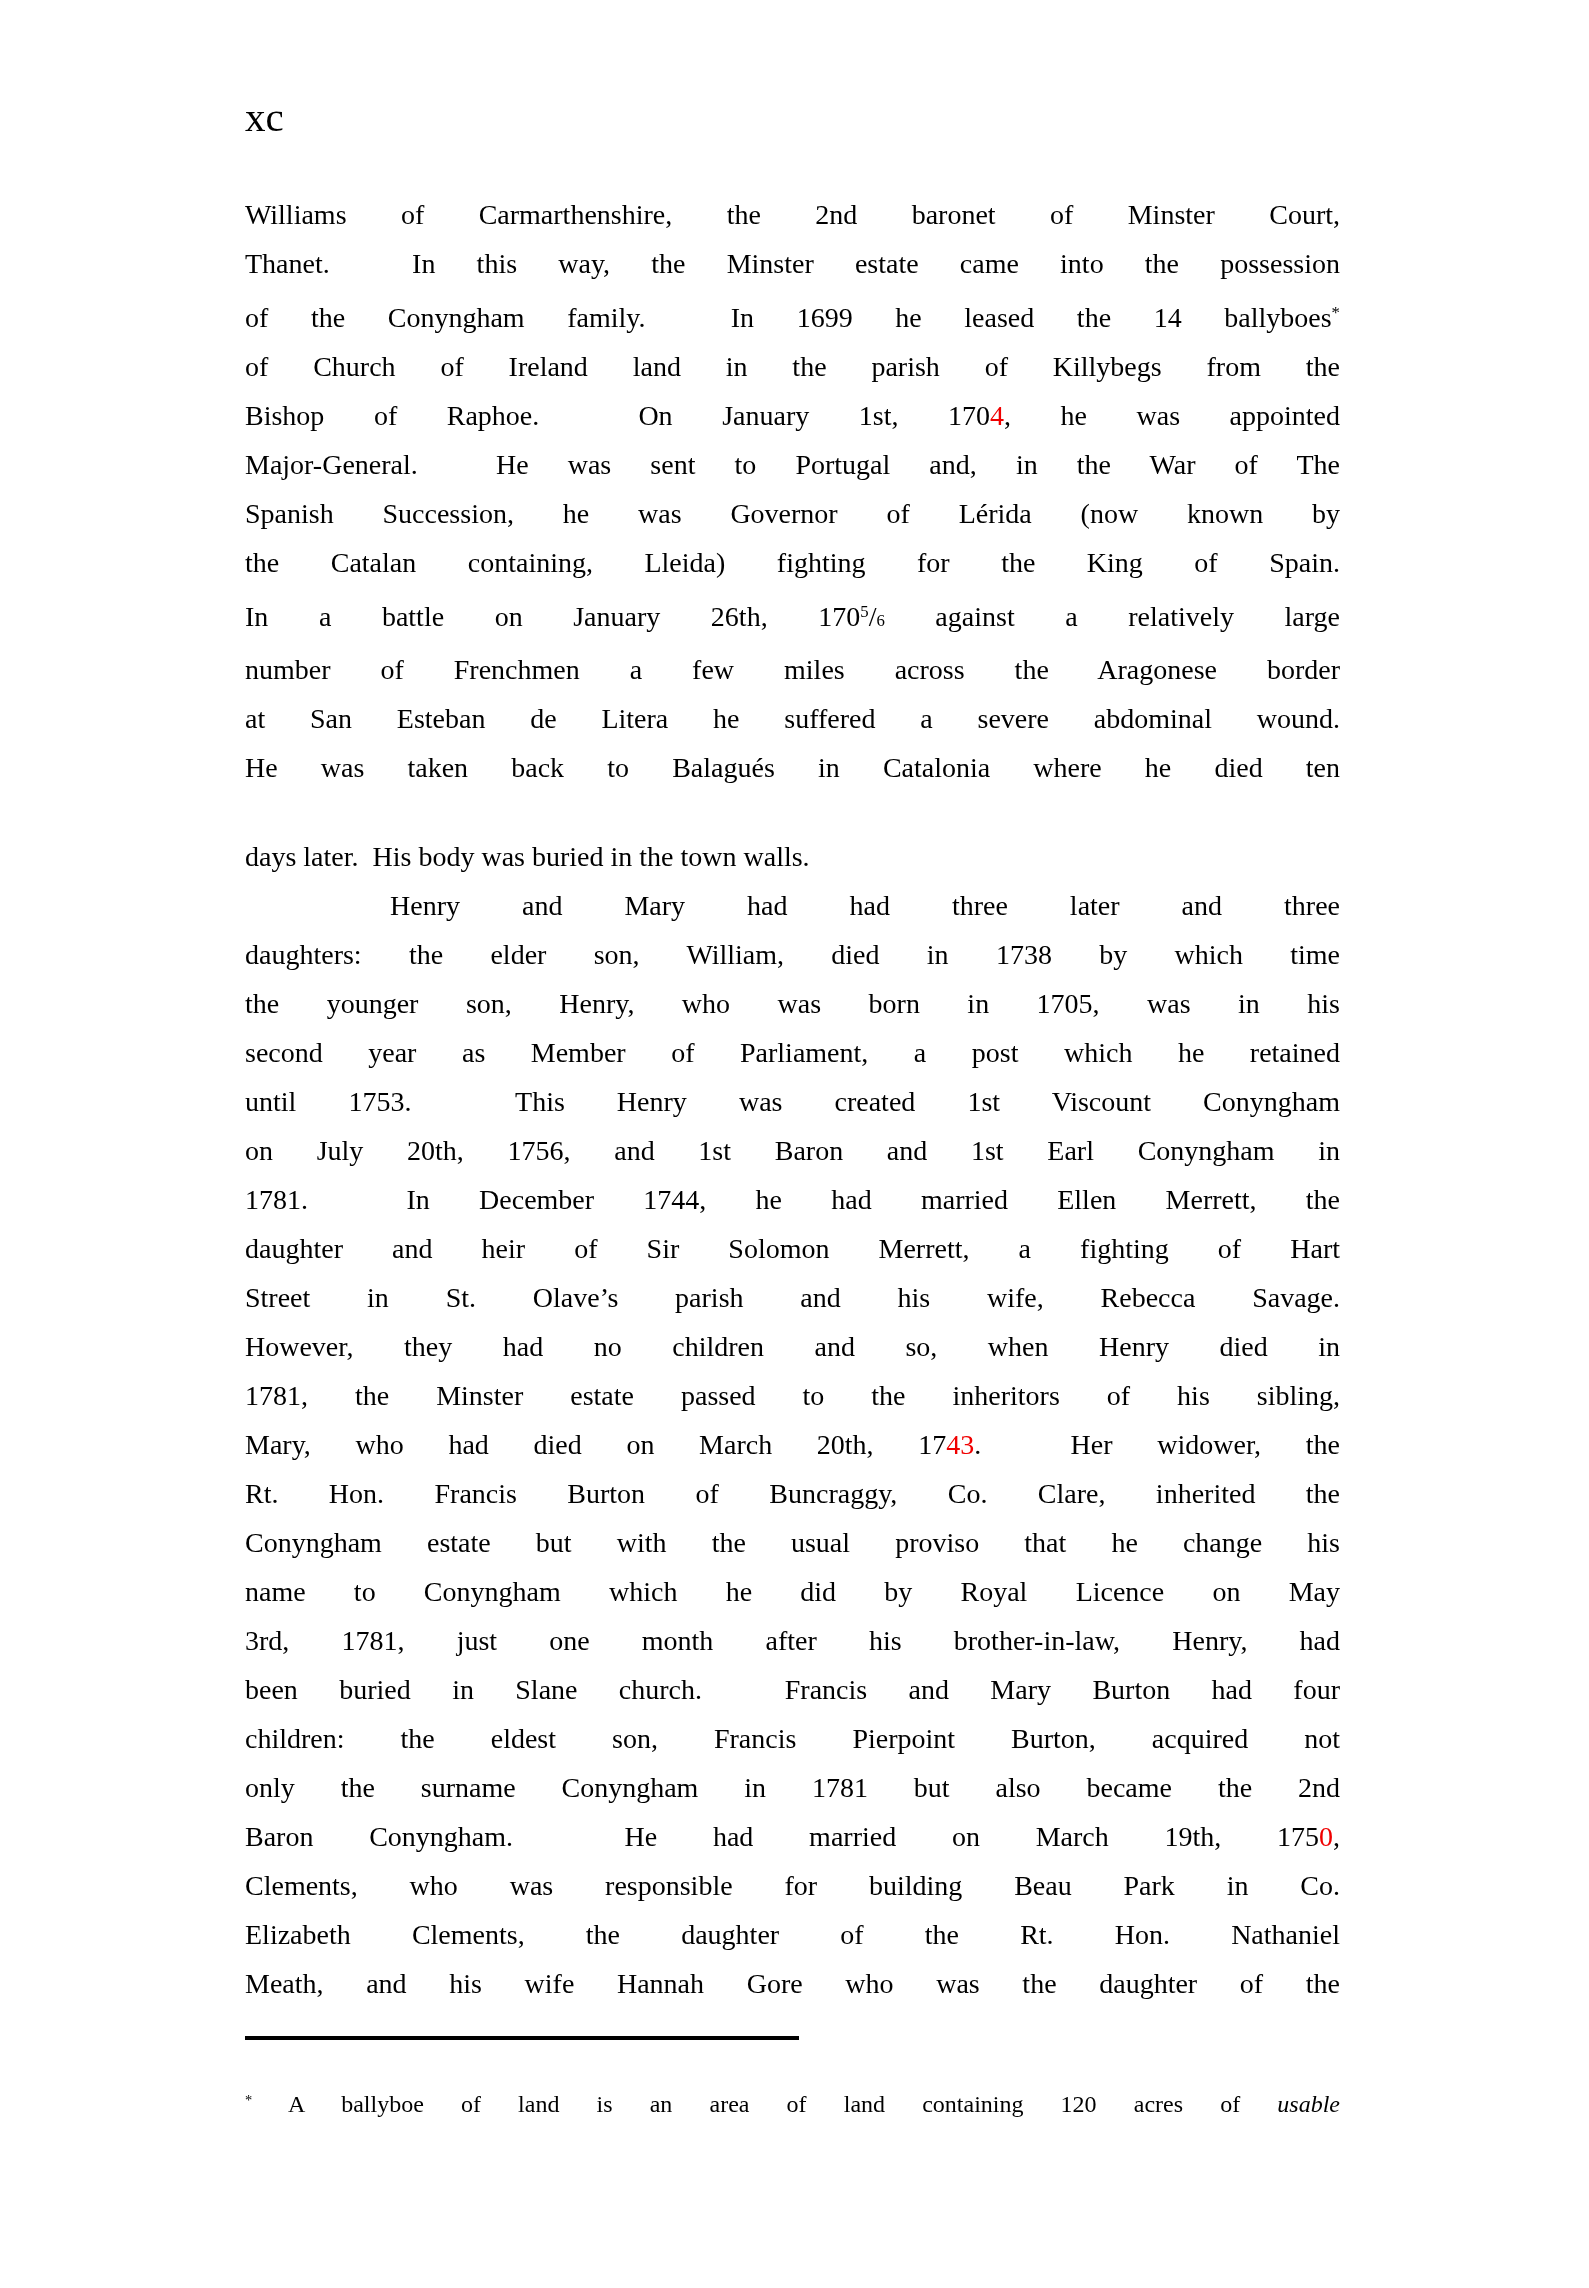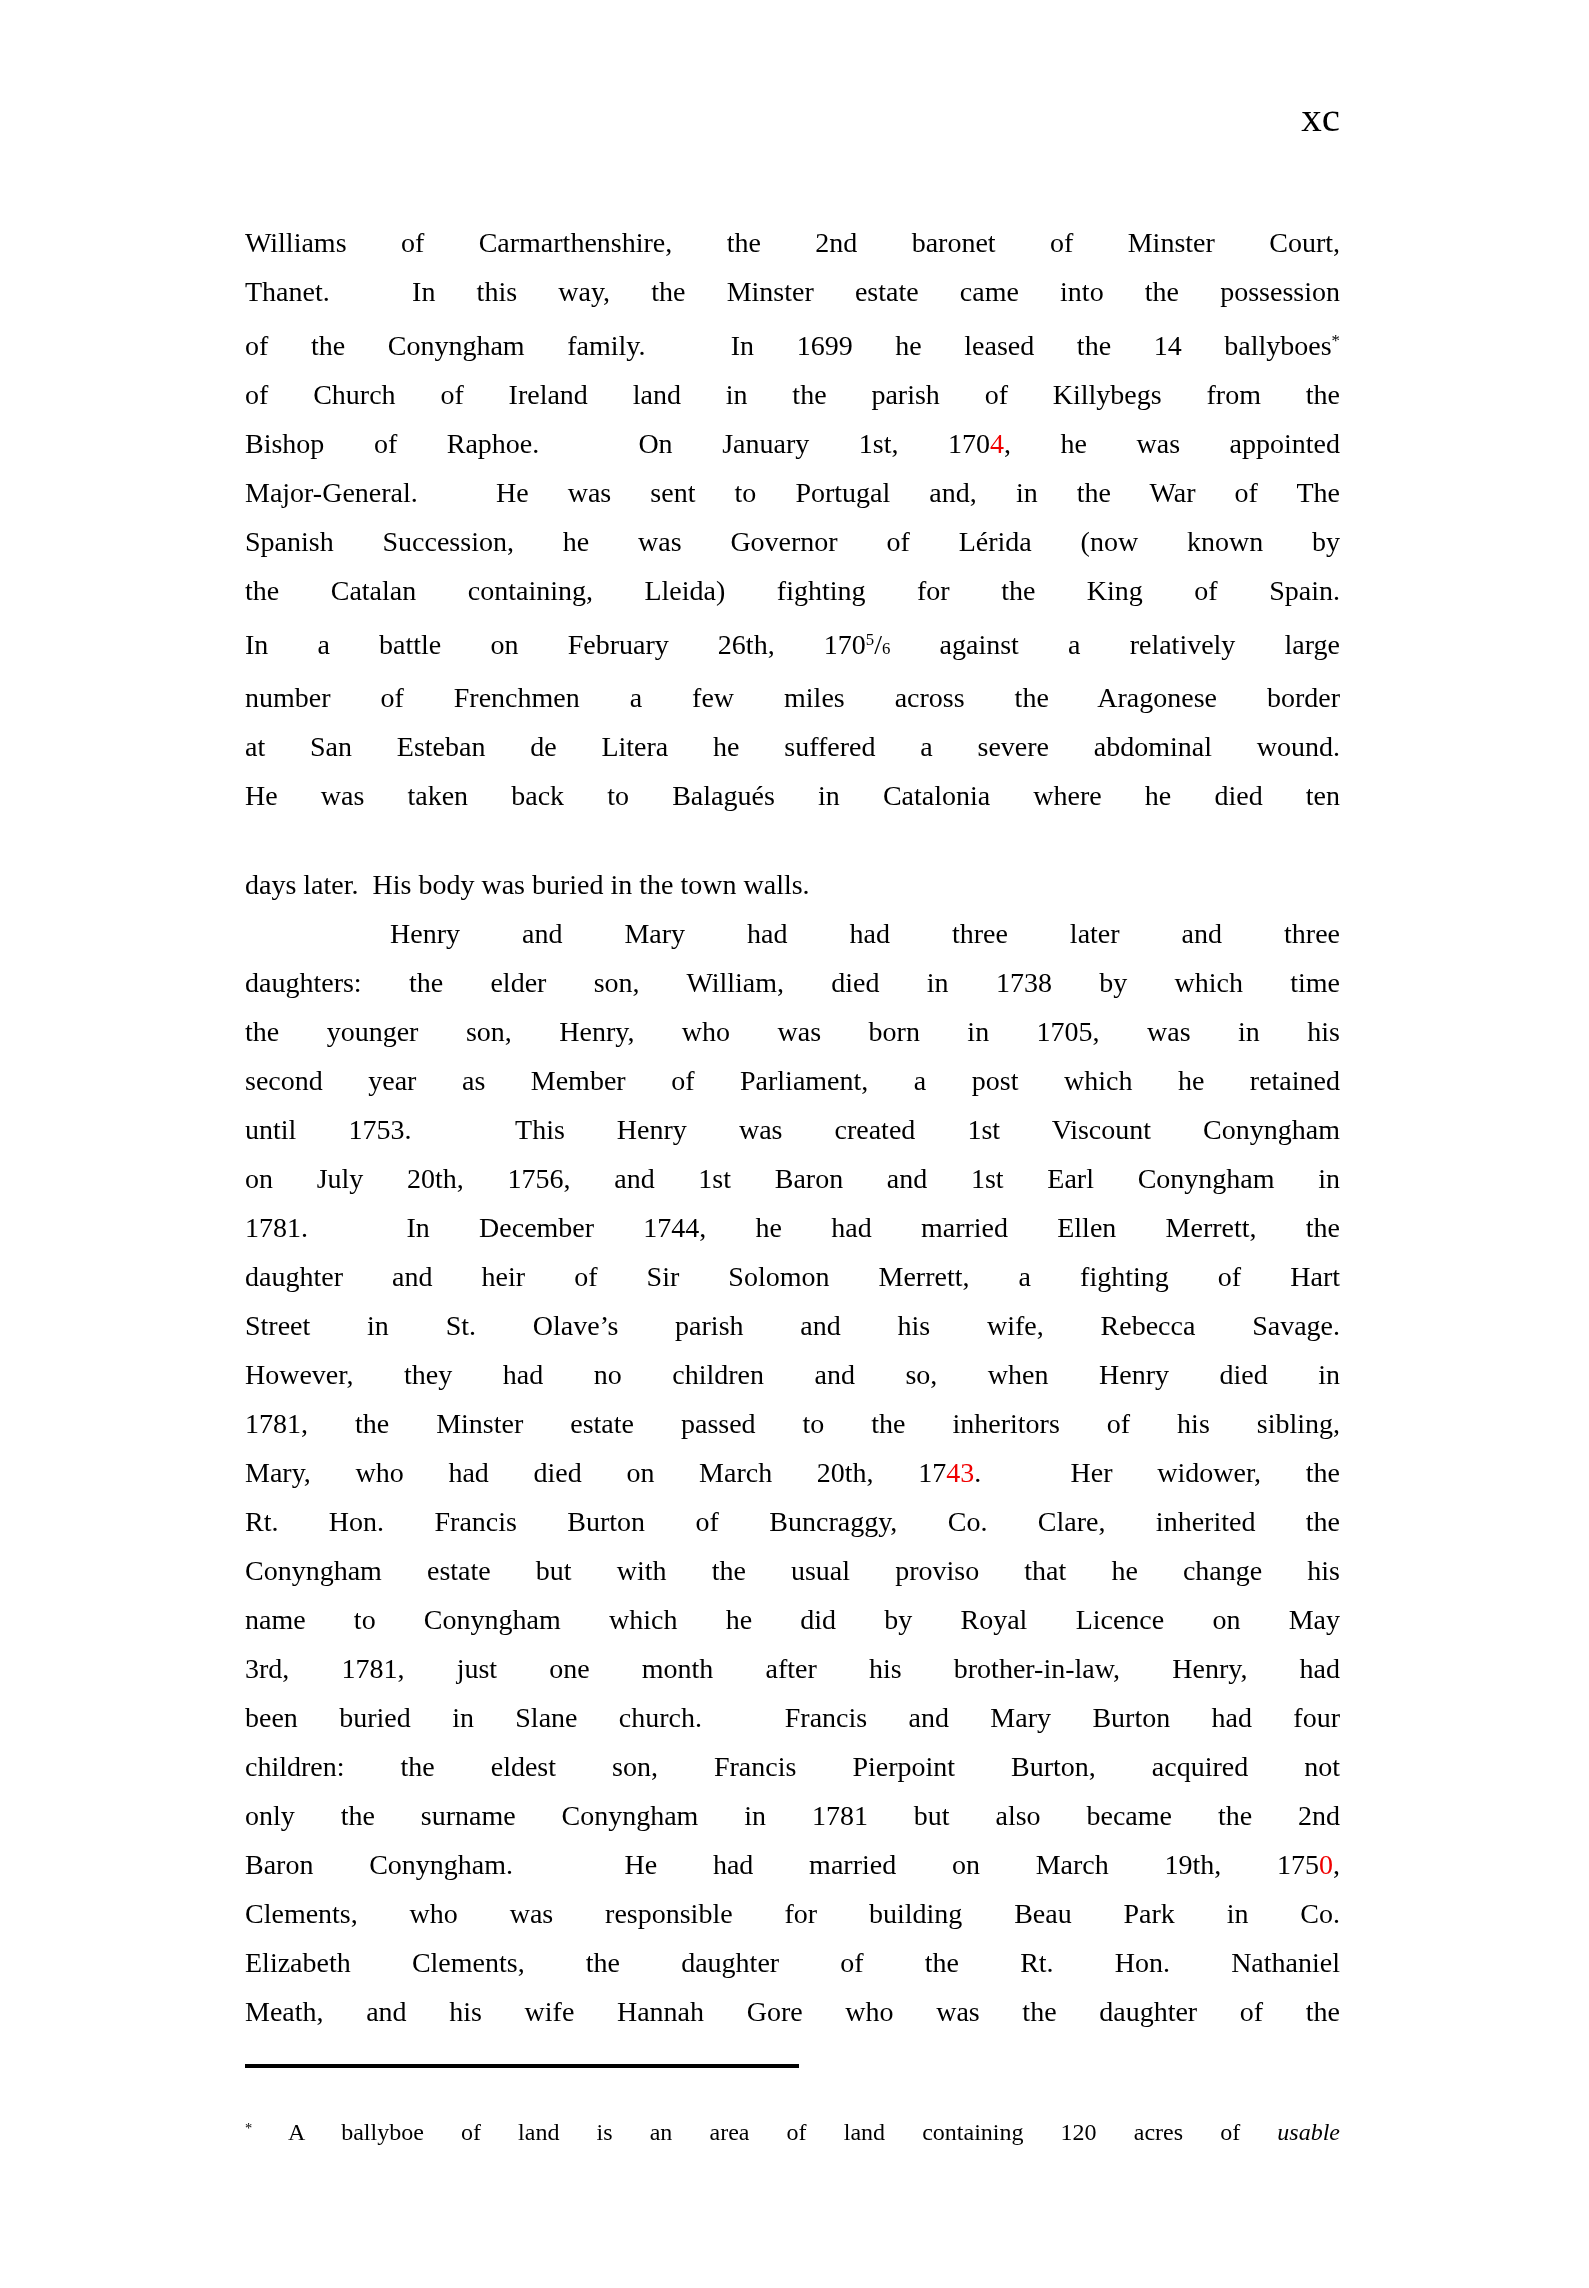--- a/index.html
+++ b/index.html
@@ -10,22 +10,22 @@
     background: #ffffff;
     color: #000000;
     font-family: "Liberation Serif", "DejaVu Serif", serif;
     box-sizing: border-box;
     padding: 92px 249px 0 245px;
     overflow: hidden;
   }
   .page-number {
     font-size: 41px;
     line-height: 50px;
-    margin-bottom: 76px;
-    text-align: right;
+    margin-bottom: 48px;
+    text-align: left;
   }
   .body-text .line, .footnote .line {
     font-size: 28px;
     line-height: 49px;
     white-space: normal;
   }
   .jl { text-align: justify; text-align-last: justify; }
   .ll { text-align: left; text-align-last: left; margin-top: 40px; }
   .indent { text-indent: 145px; }
   .s-red { color: #f00000; }
@@ -49,21 +49,21 @@
   <div class="body-text">
       <div class="para">
         <div class="line jl"><span>Williams of Carmarthenshire, the 2nd baronet of Minster Court,</span></div>
         <div class="line jl"><span>Thanet.&nbsp; In this way, the Minster estate came into the possession</span></div>
         <div class="line jl"><span>of the Conyngham family.&nbsp; In 1699 he leased the 14 ballyboes</span><span class="s-sup">*</span></div>
         <div class="line jl"><span>of Church of Ireland land in the parish of Killybegs from the</span></div>
         <div class="line jl"><span>Bishop of Raphoe.&nbsp; On January 1st, 170</span><span class="s-red">4</span><span>, he was appointed</span></div>
         <div class="line jl"><span>Major-General.&nbsp; He was sent to Portugal and, in the War of The</span></div>
         <div class="line jl"><span>Spanish Succession, he was Governor of Lérida (now known by</span></div>
         <div class="line jl"><span>the Catalan containing, Lleida) fighting for the King of Spain.</span></div>
-        <div class="line jl"><span>In a battle on February 26th, 170</span><span class="s-sup">5</span><span>/</span><span class="s-sub">6</span><span> against a relatively large</span></div>
+        <div class="line jl"><span>In a battle on January 26th, 170</span><span class="s-sup">5</span><span>/</span><span class="s-sub">6</span><span> against a relatively large</span></div>
         <div class="line jl"><span>number of Frenchmen a few miles across the Aragonese border</span></div>
         <div class="line jl"><span>at San Esteban de Litera he suffered a severe abdominal wound.</span></div>
         <div class="line jl"><span>He was taken back to Balagués in Catalonia where he died ten</span></div>
         <div class="line ll"><span>days later.&nbsp; His body was buried in the town walls.</span></div>
       </div>
       <div class="para">
         <div class="line jl indent"><span>Henry and Mary had had three later and three</span></div>
         <div class="line jl"><span>daughters: the elder son, William, died in 1738 by which time</span></div>
         <div class="line jl"><span>the younger son, Henry, who was born in 1705, was in his</span></div>
         <div class="line jl"><span>second year as Member of Parliament, a post which he retained</span></div>

